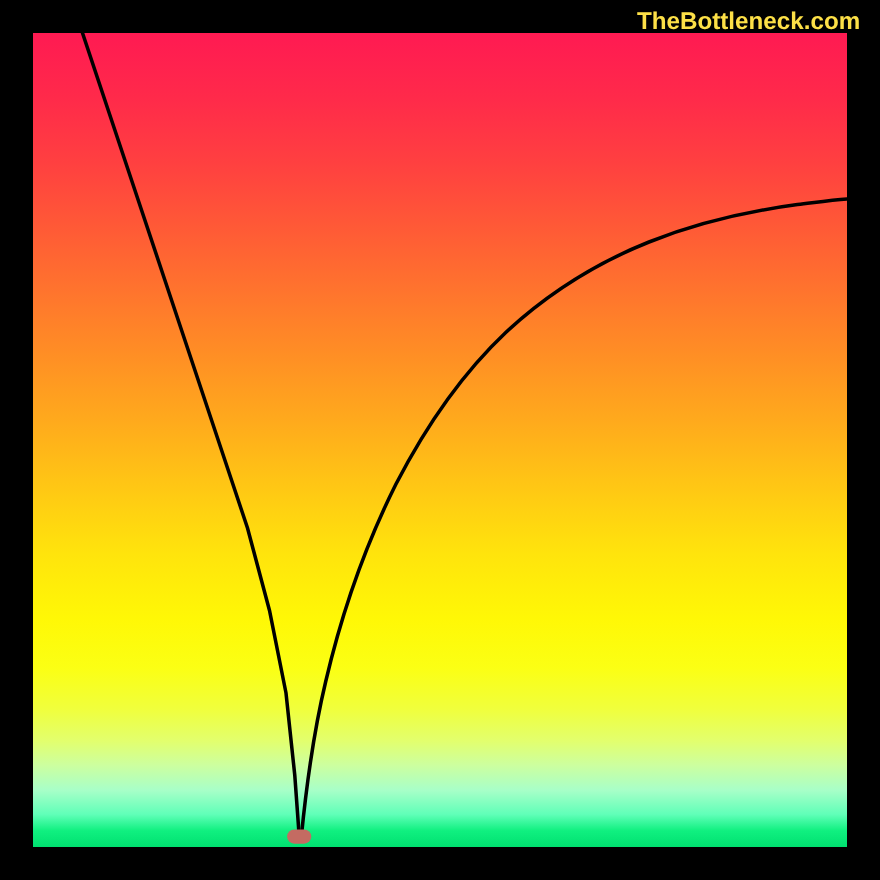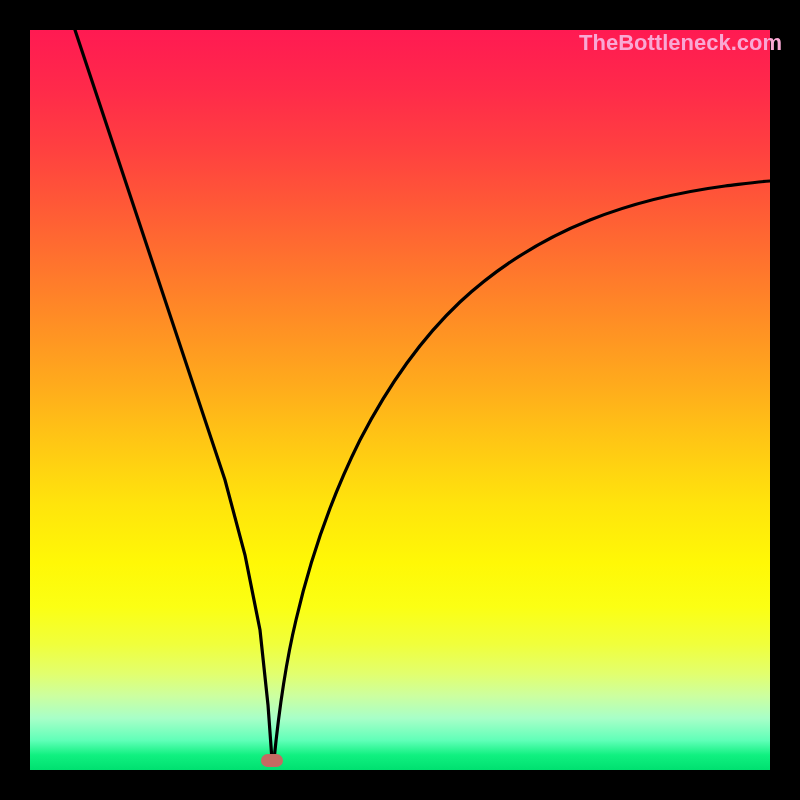--- a/index.html
+++ b/index.html
@@ -8,25 +8,24 @@
     height: 800px;
     background: #000;
     position: relative;
     font-family: Arial, sans-serif;
     overflow: hidden;
   }
   .watermark {
     position: absolute;
     top: 6px;
     right: 18px;
-    color: #f9a8d4;
+    color: #fde047;
     font-size: 22px;
     font-weight: bold;
     z-index: 10;
-    margin-top: 24px;
   }
   .plot-area {
     position: absolute;
     left: 30px;
     top: 30px;
     width: 740px;
     height: 740px;
     background: linear-gradient(to bottom,
       #ff1a52 0%,
       #ff2a4a 8%,

